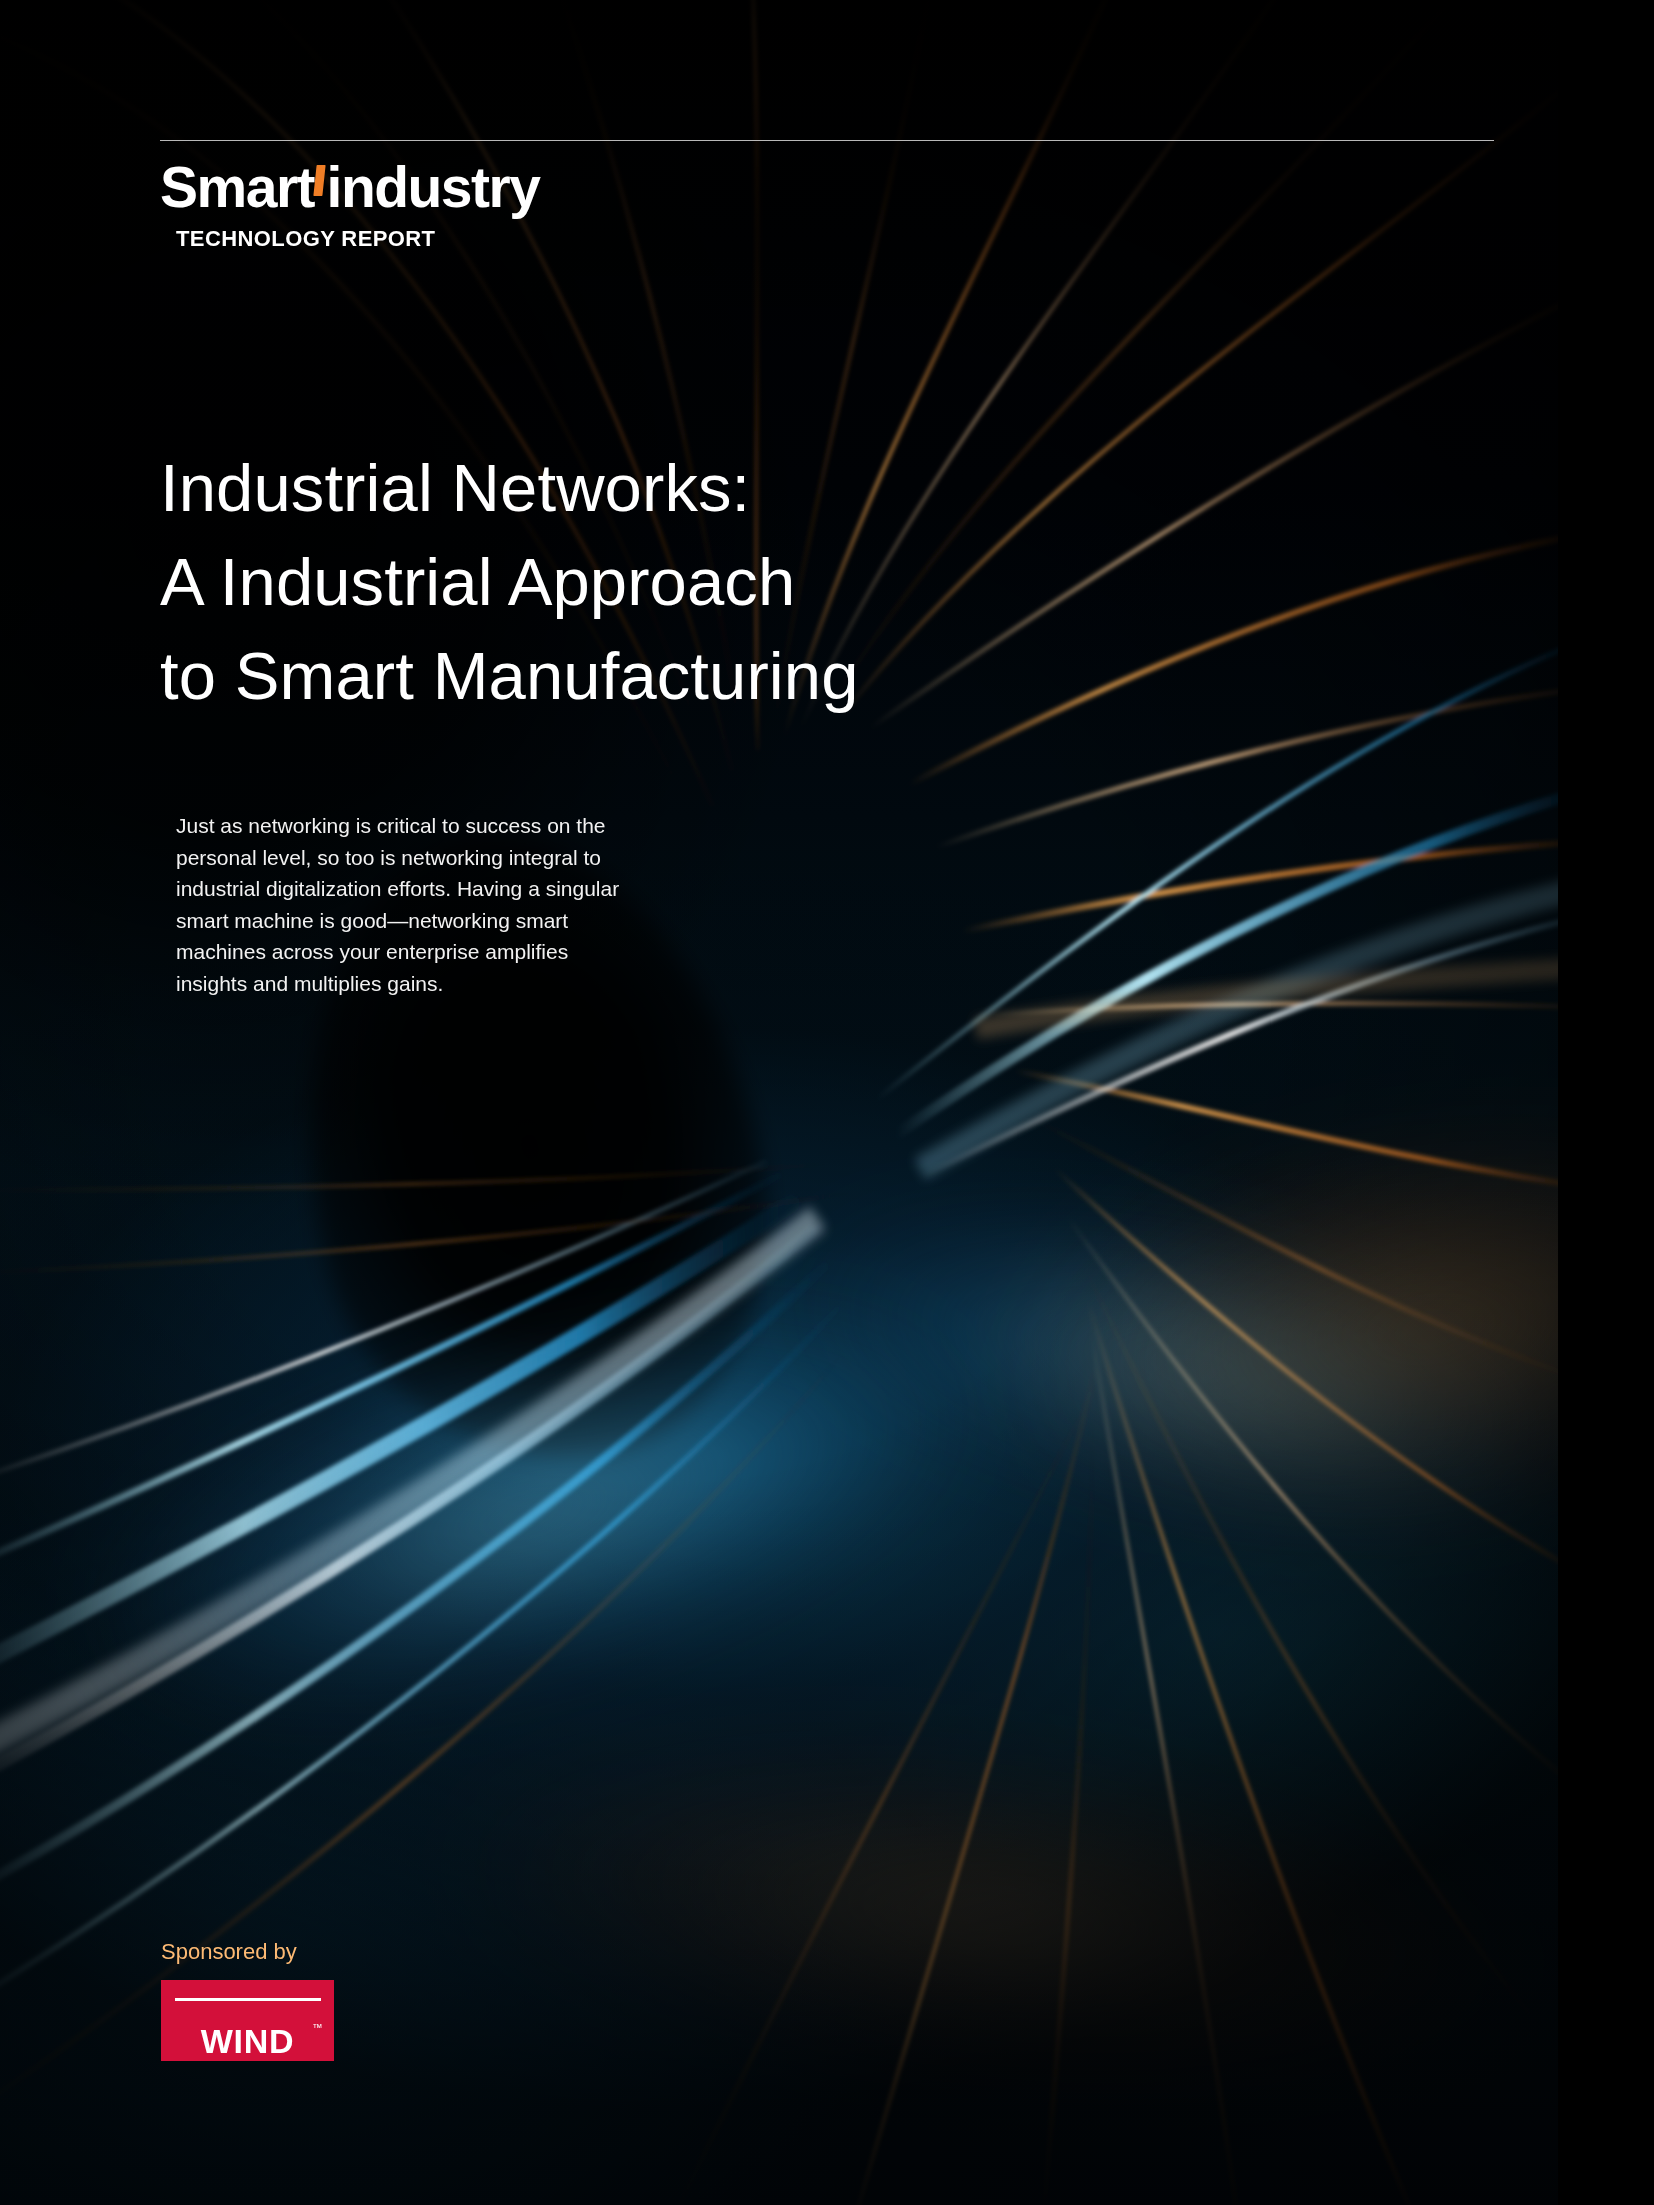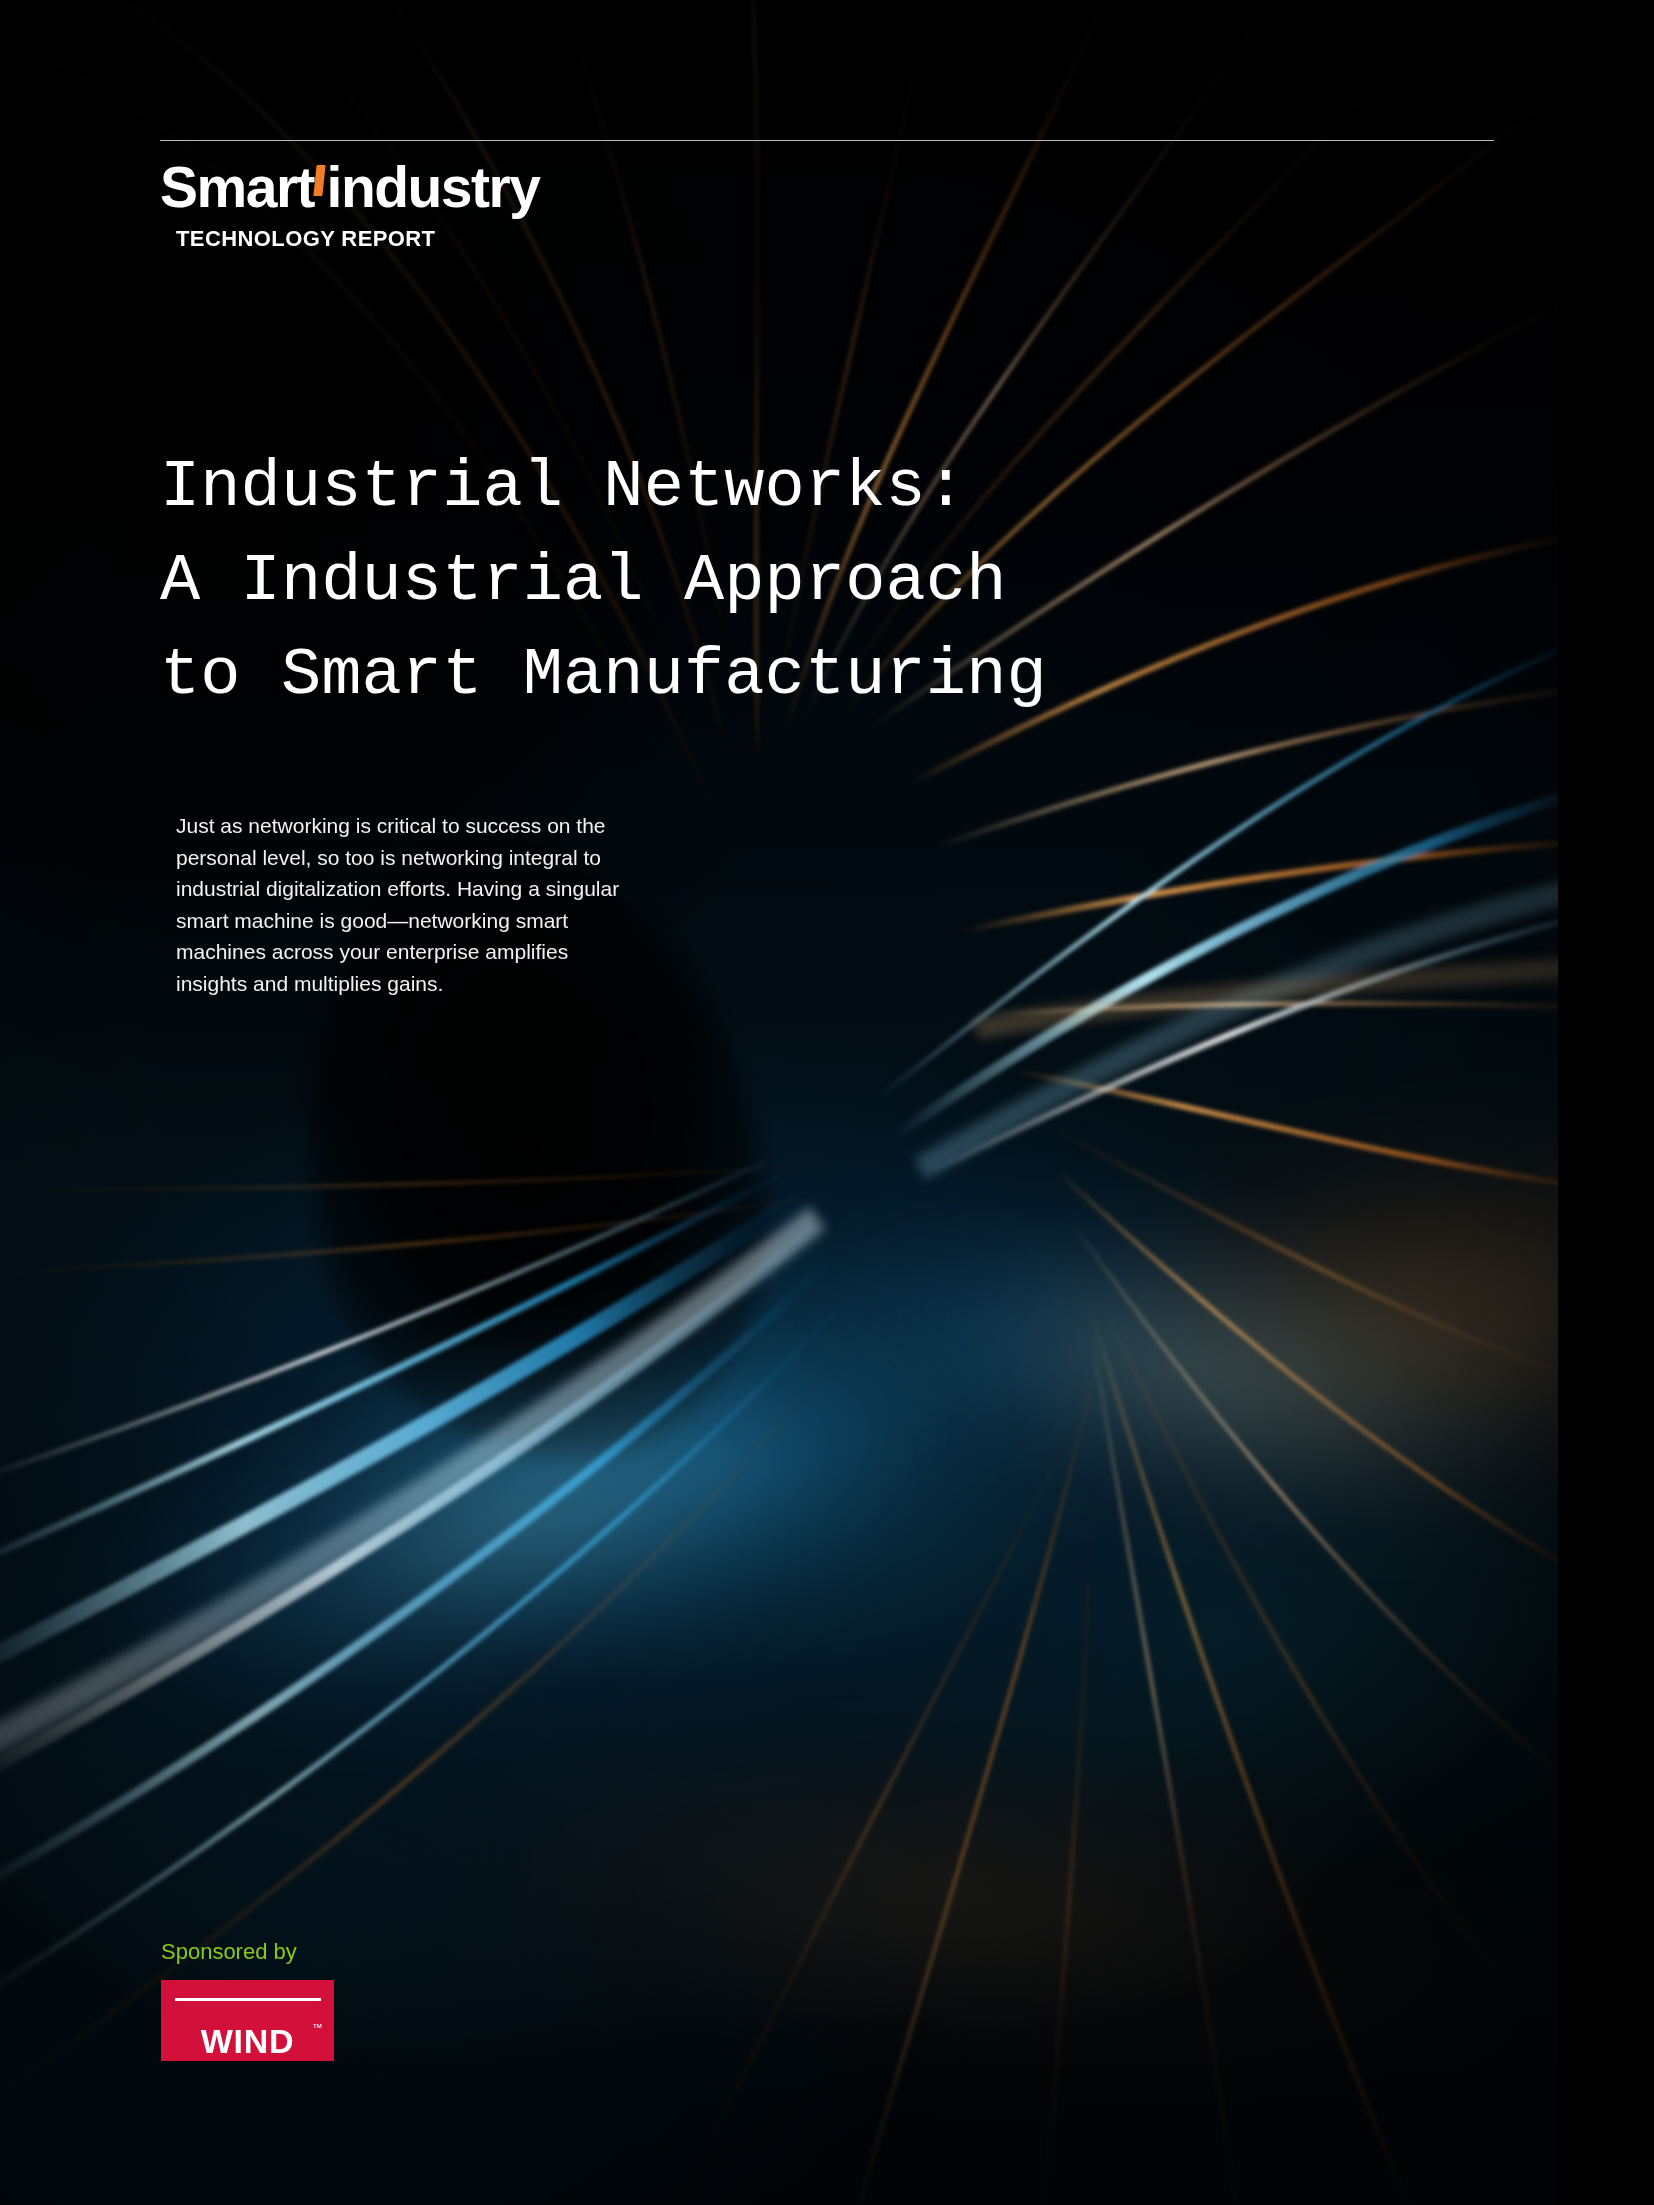--- a/index.html
+++ b/index.html
@@ -146,21 +146,21 @@
     letter-spacing: 0.4px;
     color: #ffffff;
     margin-left: 16px;
   }
 
   .headline {
     position: absolute;
     left: 160px;
     top: 441px;
     width: 1050px;
-    font-family: Liberation Mono, monospace;
+    font-family: Liberation Sans, sans-serif;
     font-weight: 400;
     font-size: 67px;
     line-height: 1.40;
     color: #ffffff;
     letter-spacing: 0.1px;
   }
   .headline .ln { display: block; white-space: nowrap; }
 
   .deck {
     position: absolute;
@@ -176,21 +176,21 @@
   .deck p + p { text-indent: 25px; }
 
   .sponsor {
     position: absolute;
     left: 161px;
     top: 1939px;
   }
   .sponsor-label {
     font-family: "Liberation Sans", sans-serif;
     font-size: 22px;
-    color: #84cc16;
+    color: #fdba74;
     margin-bottom: 15.4px;
   }
   .wr-logo {
     width: 173px;
     height: 81px;
     background: #d3103a;
     position: relative;
     display: flex;
     align-items: flex-end;
     justify-content: center;

